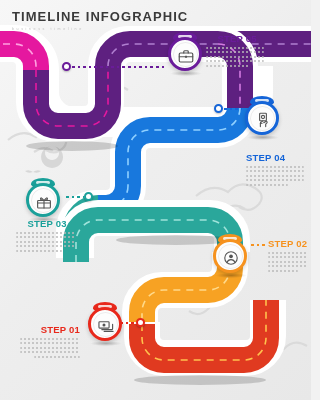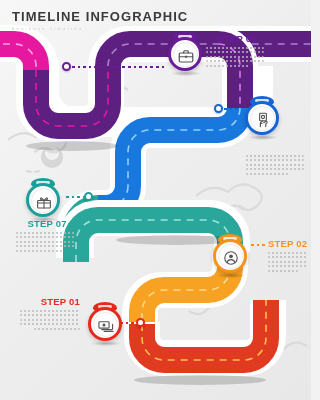--- a/index.html
+++ b/index.html
@@ -260,20 +260,21 @@
         <rect x="7.5" y="3" width="9" height="10" rx="1"></rect>
         <circle cx="12" cy="8" r="2.1"></circle>
         <path d="M8.5 20.8v-4.3c0-1 .5-1.6 1.3-2l2-1.1"></path>
         <path d="M15.6 20.8v-3.4l1.6-1.5a1.3 1.3 0 0 0-1.6-2l-2.6 1.7"></path>
         <path d="M8.5 16.6l2.3-.2"></path>
       </svg>
     </div>
   </div>
 
   <div class="step-text" style="left:246px;top:152px;">
+    <div class="step-title" style="color:#1565d8;">STEP 04</div>
     <div class="lines">
       <div class="ln" style="width:58px;"></div>
       <div class="ln" style="width:58px;"></div>
       <div class="ln" style="width:58px;"></div>
       <div class="ln" style="width:58px;"></div>
       <div class="ln" style="width:42px;"></div>
     </div>
   </div>
 
   <div class="node" style="--c:#1aa09a;left:84px;top:192px;"></div>
@@ -288,21 +289,21 @@
         <rect x="3.5" y="10" width="17" height="10" rx="1"></rect>
         <path d="M3.5 13.4h17"></path>
         <path d="M12 10v10"></path>
         <path d="M12 10c-2.6 0-4.6-.6-4.6-2.3S9 5.6 12 10z"></path>
         <path d="M12 10c2.6 0 4.6-.6 4.6-2.3S15 5.6 12 10z"></path>
       </svg>
     </div>
   </div>
 
   <div class="step-text" style="left:16px;top:218px;">
-    <div class="step-title" style="color:#1aa09a;text-align:center;width:62px;">STEP 07</div>
+    <div class="step-title" style="color:#1aa09a;text-align:center;width:62px;">STEP 03</div>
     <div class="lines">
       <div class="ln" style="width:60px;"></div>
       <div class="ln" style="width:60px;"></div>
       <div class="ln" style="width:60px;"></div>
       <div class="ln" style="width:60px;"></div>
       <div class="ln" style="width:46px;"></div>
     </div>
   </div>
 
   <div class="badge" style="--c:#f6921e;left:211px;top:232px;">
@@ -341,21 +342,21 @@
     <div class="glyph">
       <svg width="18" height="18" viewBox="0 0 24 24" fill="none" stroke="#555" stroke-width="1.5" stroke-linecap="round" stroke-linejoin="round">
         <rect x="2.6" y="6.4" width="13.5" height="8.4" rx="1"></rect>
         <circle cx="9.3" cy="10.6" r="2" fill="#555" stroke="none"></circle>
         <path d="M6.4 16.8h13.4a1 1 0 0 0 1-1v-6"></path>
         <path d="M9.6 19.2h11.8"></path>
       </svg>
     </div>
   </div>
 
-  <div class="step-text ta-right" style="left:18px;top:296px;text-align:right;">
+  <div class="step-text ta-right" style="left:18px;top:324px;text-align:right;">
     <div class="step-title" style="color:#e8281b;">STEP 01</div>
     <div class="lines">
       <div class="ln" style="width:60px;margin-left:auto;"></div>
       <div class="ln" style="width:60px;margin-left:auto;"></div>
       <div class="ln" style="width:60px;margin-left:auto;"></div>
       <div class="ln" style="width:60px;margin-left:auto;"></div>
       <div class="ln" style="width:46px;margin-left:auto;"></div>
     </div>
   </div>
 

